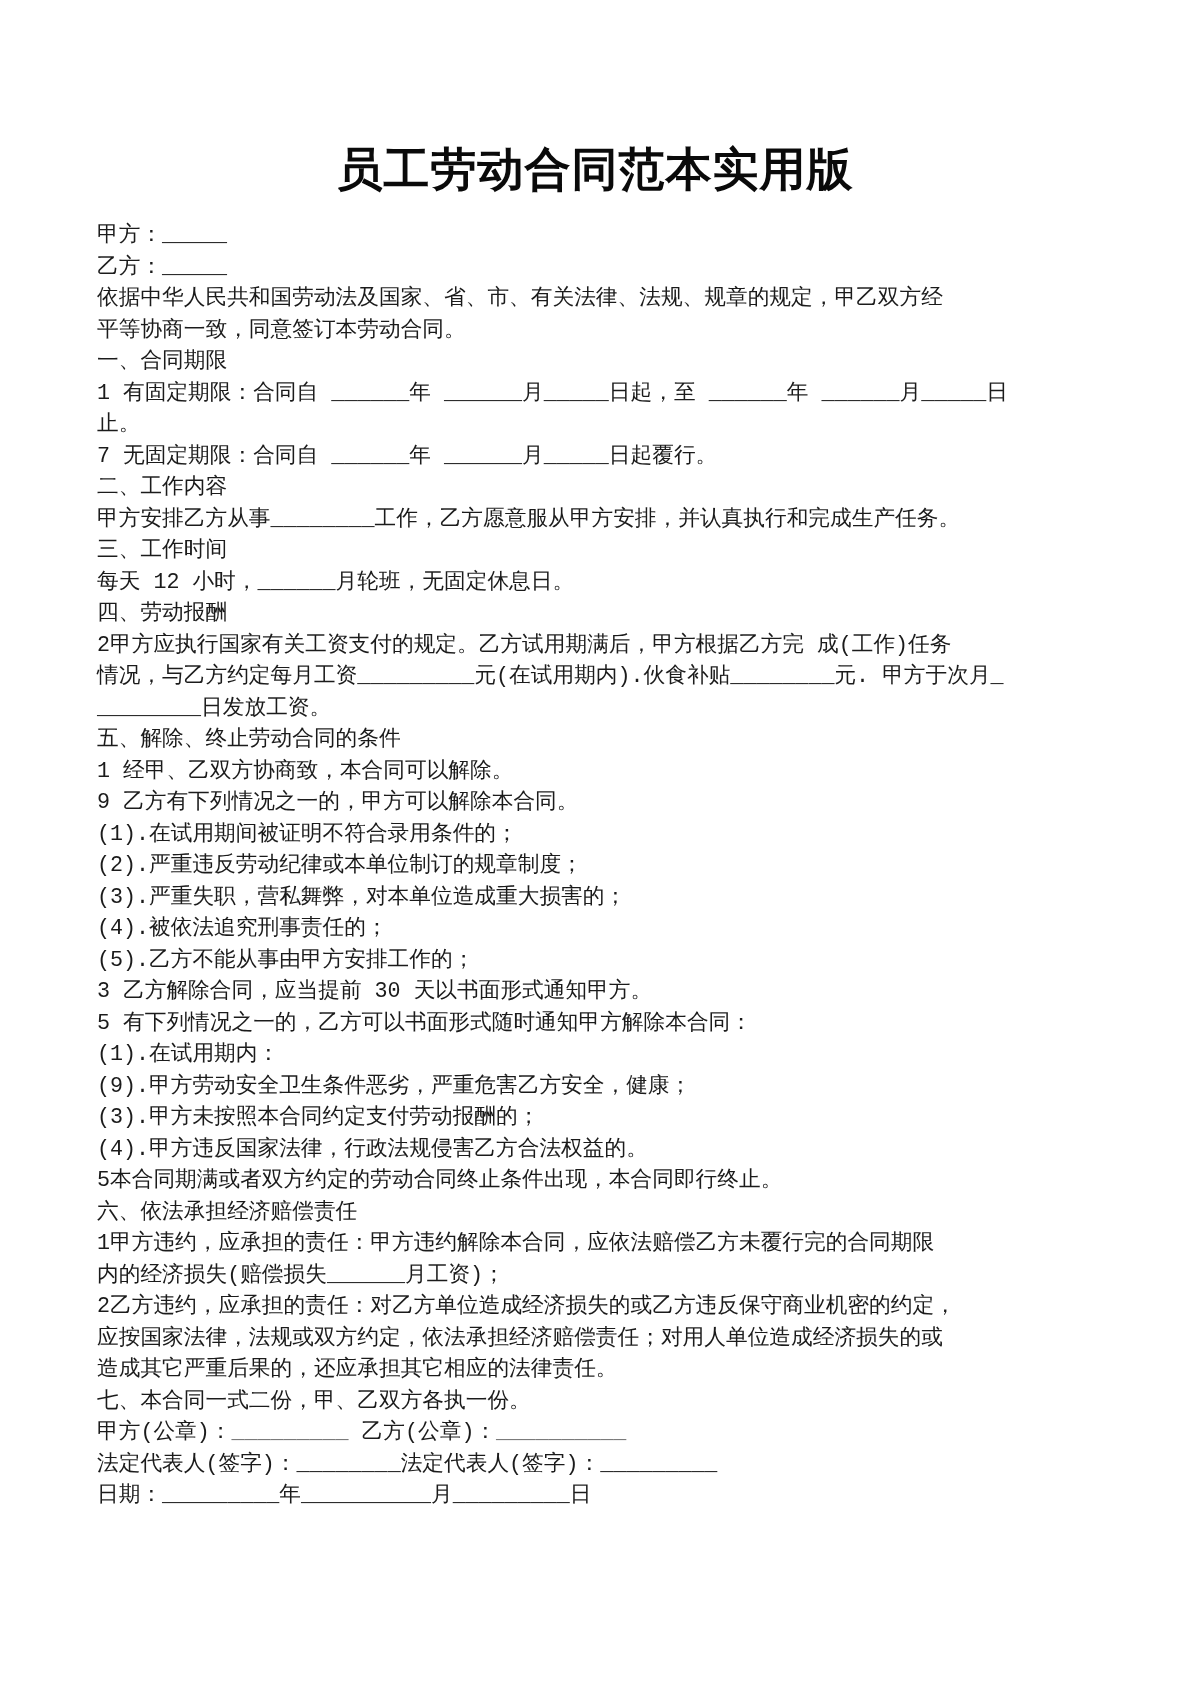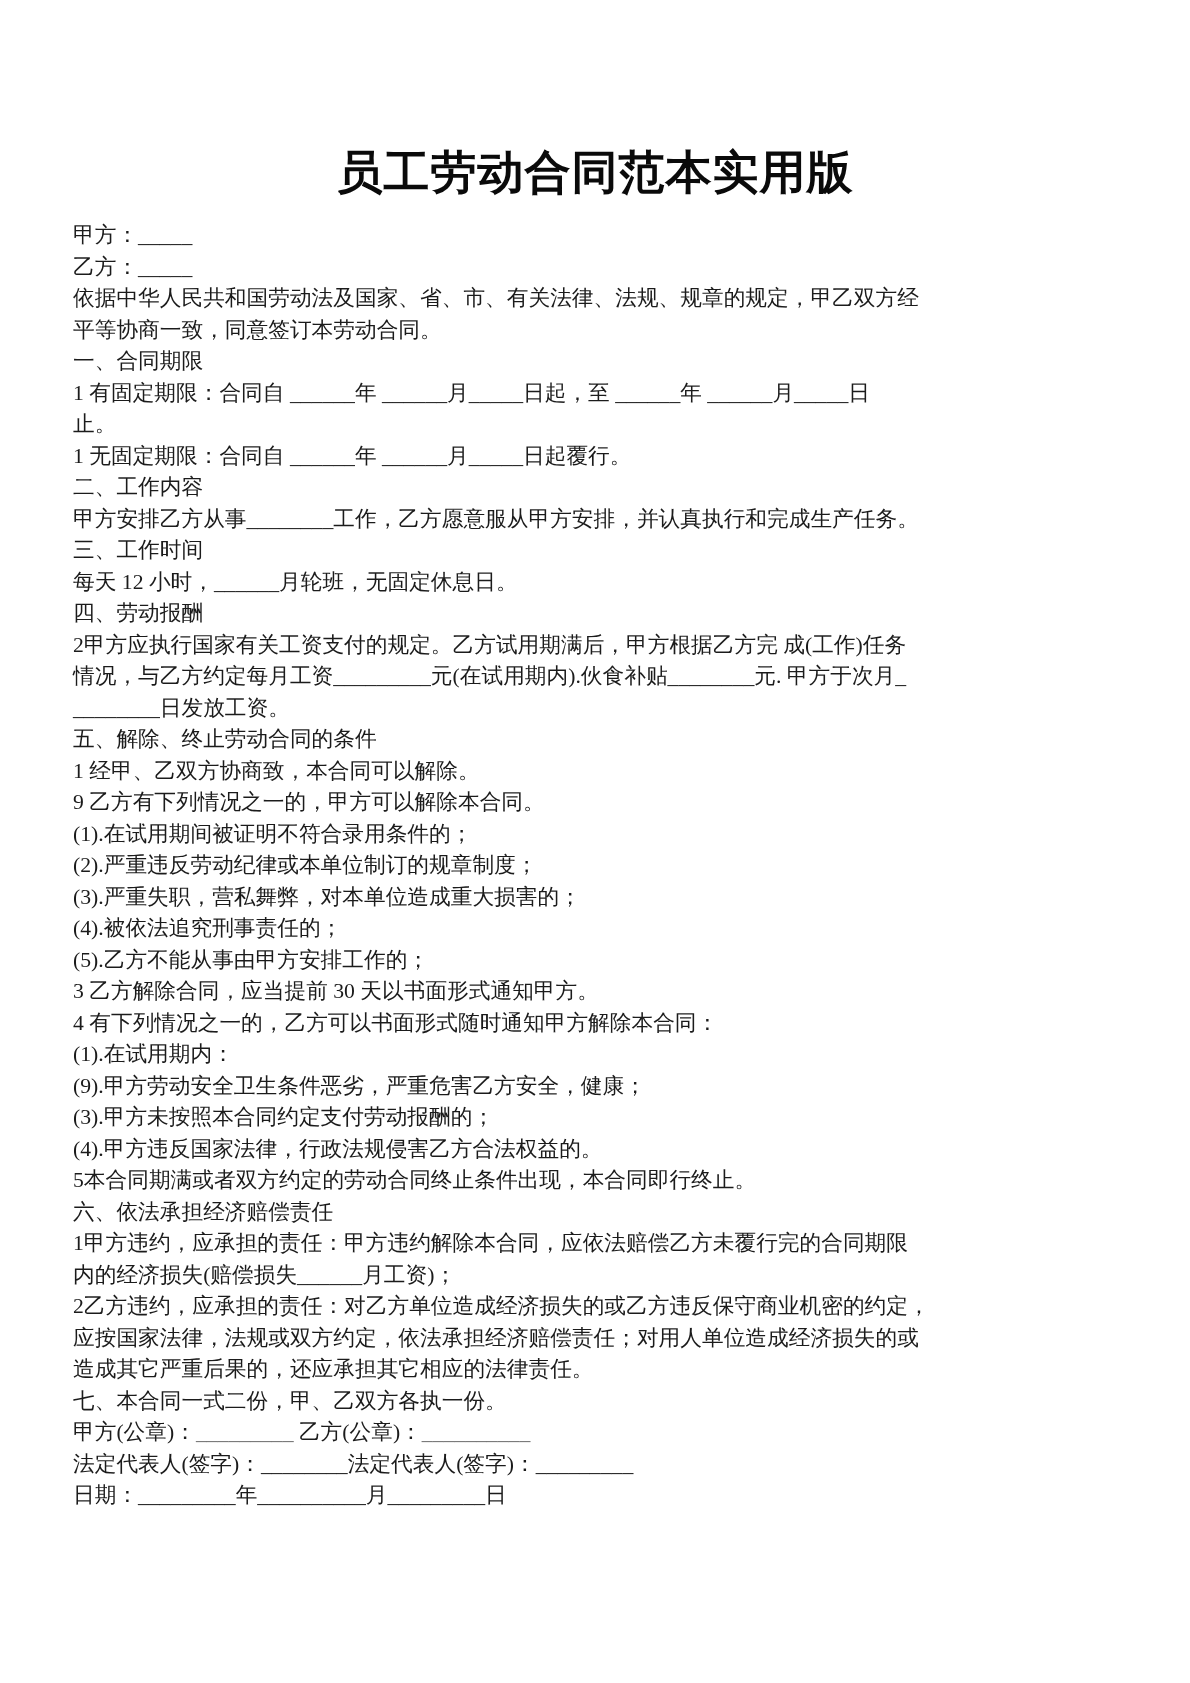--- a/index.html
+++ b/index.html
@@ -6,35 +6,35 @@
     margin: 0;
     padding: 0;
     background: #ffffff;
   }
   .page {
     position: relative;
     width: 1190px;
     height: 1617px;
     background: #ffffff;
     overflow: hidden;
-    font-family: Liberation Serif, serif;
+    font-family: Liberation Mono, monospace;
     color: #1b1b1b;
   }
   .doc-title {
     padding-top: 150px;
     text-align: center;
     font-size: 46px;
     line-height: 1;
     font-weight: bold;
     letter-spacing: 1px;
     color: #0a0a0a;
   }
   .doc-body {
     margin-top: 24px;
-    padding-left: 73px;
+    padding-left: 97px;
     padding-right: 170px;
     font-size: 21.7px;
   }
   .line {
     height: 31.5px;
     line-height: 31.5px;
     white-space: pre;
     overflow: visible;
   }
   .blank-gray {
@@ -47,39 +47,39 @@
 <div class="page">
   <div class="doc-title">员工劳动合同范本实用版</div>
   <div class="doc-body">
       <div class="line">甲方：_____</div>
       <div class="line">乙方：_____</div>
       <div class="line">依据中华人民共和国劳动法及国家、省、市、有关法律、法规、规章的规定，甲乙双方经</div>
       <div class="line">平等协商一致，同意签订本劳动合同。</div>
       <div class="line">一、合同期限</div>
       <div class="line">1 有固定期限：合同自 ______年 ______月_____日起，至 ______年 ______月_____日</div>
       <div class="line">止。</div>
-      <div class="line">1 无固定期限：合同自 ______年 ______月_____日起覆行。</div>
+      <div class="line">7 无固定期限：合同自 ______年 ______月_____日起覆行。</div>
       <div class="line">二、工作内容</div>
       <div class="line">甲方安排乙方从事________工作，乙方愿意服从甲方安排，并认真执行和完成生产任务。</div>
       <div class="line">三、工作时间</div>
       <div class="line">每天 12 小时，______月轮班，无固定休息日。</div>
       <div class="line">四、劳动报酬</div>
       <div class="line">2甲方应执行国家有关工资支付的规定。乙方试用期满后，甲方根据乙方完 成(工作)任务</div>
       <div class="line">情况，与乙方约定每月工资_________元(在试用期内).伙食补贴________元. 甲方于次月_</div>
       <div class="line">________日发放工资。</div>
       <div class="line">五、解除、终止劳动合同的条件</div>
       <div class="line">1 经甲、乙双方协商致，本合同可以解除。</div>
       <div class="line">9 乙方有下列情况之一的，甲方可以解除本合同。</div>
       <div class="line">(1).在试用期间被证明不符合录用条件的；</div>
       <div class="line">(2).严重违反劳动纪律或本单位制订的规章制度；</div>
       <div class="line">(3).严重失职，营私舞弊，对本单位造成重大损害的；</div>
       <div class="line">(4).被依法追究刑事责任的；</div>
       <div class="line">(5).乙方不能从事由甲方安排工作的；</div>
       <div class="line">3 乙方解除合同，应当提前 30 天以书面形式通知甲方。</div>
-      <div class="line">4 有下列情况之一的，乙方可以书面形式随时通知甲方解除本合同：</div>
+      <div class="line">5 有下列情况之一的，乙方可以书面形式随时通知甲方解除本合同：</div>
       <div class="line">(1).在试用期内：</div>
       <div class="line">(9).甲方劳动安全卫生条件恶劣，严重危害乙方安全，健康；</div>
       <div class="line">(3).甲方未按照本合同约定支付劳动报酬的；</div>
       <div class="line">(4).甲方违反国家法律，行政法规侵害乙方合法权益的。</div>
       <div class="line">5本合同期满或者双方约定的劳动合同终止条件出现，本合同即行终止。</div>
       <div class="line">六、依法承担经济赔偿责任</div>
       <div class="line">1甲方违约，应承担的责任：甲方违约解除本合同，应依法赔偿乙方未覆行完的合同期限</div>
       <div class="line">内的经济损失(赔偿损失______月工资)；</div>
       <div class="line">2乙方违约，应承担的责任：对乙方单位造成经济损失的或乙方违反保守商业机密的约定，</div>
       <div class="line">应按国家法律，法规或双方约定，依法承担经济赔偿责任；对用人单位造成经济损失的或</div>

